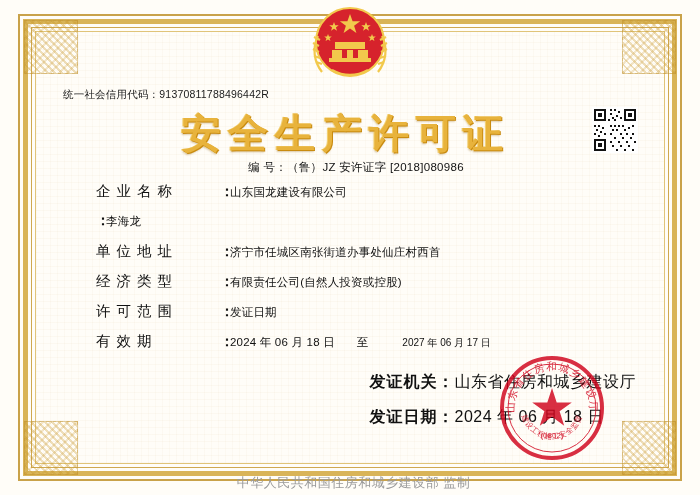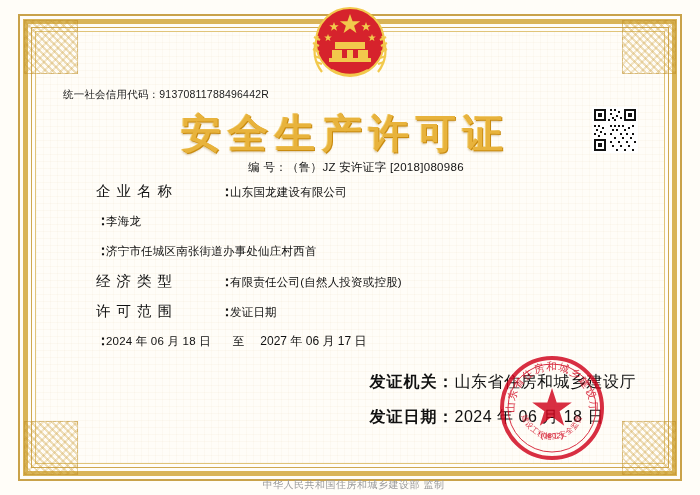--- a/index.html
+++ b/index.html
@@ -170,23 +170,23 @@
     font-size: 14px;
     font-weight: bold;
     color: #111;
   }
   .row .value {
     font-size: 11.5px;
     color: #111;
     letter-spacing: .2px;
   }
   .valid-row .value2 {
-    font-size: 12px;
-    color: #111;
-    margin-left: 16px;
+    font-size: 10px;
+    color: #111;
+    margin-left: 34px;
   }
   .valid-row .to {
     font-size: 11.5px;
     color: #111;
     margin-left: 22px;
   }
 
   .issuer {
     position: absolute;
     right: 64px;
@@ -212,21 +212,21 @@
     z-index: 6;
     opacity: .82;
   }
 
   .footer {
     position: absolute;
     left: 0;
     right: 0;
     bottom: 3px;
     text-align: center;
-    font-size: 10px;
+    font-size: 13px;
     color: #9a9a9a;
     letter-spacing: .5px;
     margin-left: 7px;
   }
 </style>
 </head>
 <body>
 
 <div class="cert">
 
@@ -341,37 +341,39 @@
       <div class="colon">：</div>
       <div class="value">山东国龙建设有限公司</div>
     </div>
 
     <div class="row">
       <div class="colon">：</div>
       <div class="value">李海龙</div>
     </div>
 
     <div class="row">
+      <div class="label">单 位 地 址</div>
       <div class="colon">：</div>
       <div class="value">济宁市任城区南张街道办事处仙庄村西首</div>
     </div>
 
     <div class="row">
       <div class="label">经 济 类 型</div>
       <div class="colon">：</div>
       <div class="value">有限责任公司(自然人投资或控股)</div>
     </div>
 
     <div class="row">
       <div class="label">许 可 范 围</div>
       <div class="colon">：</div>
       <div class="value">发证日期</div>
     </div>
 
     <div class="row valid-row">
+      <div class="label">有 效 期</div>
       <div class="colon">：</div>
       <div class="value">2024 年 06 月 18 日</div>
       <div class="to">至</div>
       <div class="value2">2027 年 06 月 17 日</div>
     </div>
 
   </div>
 
   <div class="issuer">
     <div class="iline">

